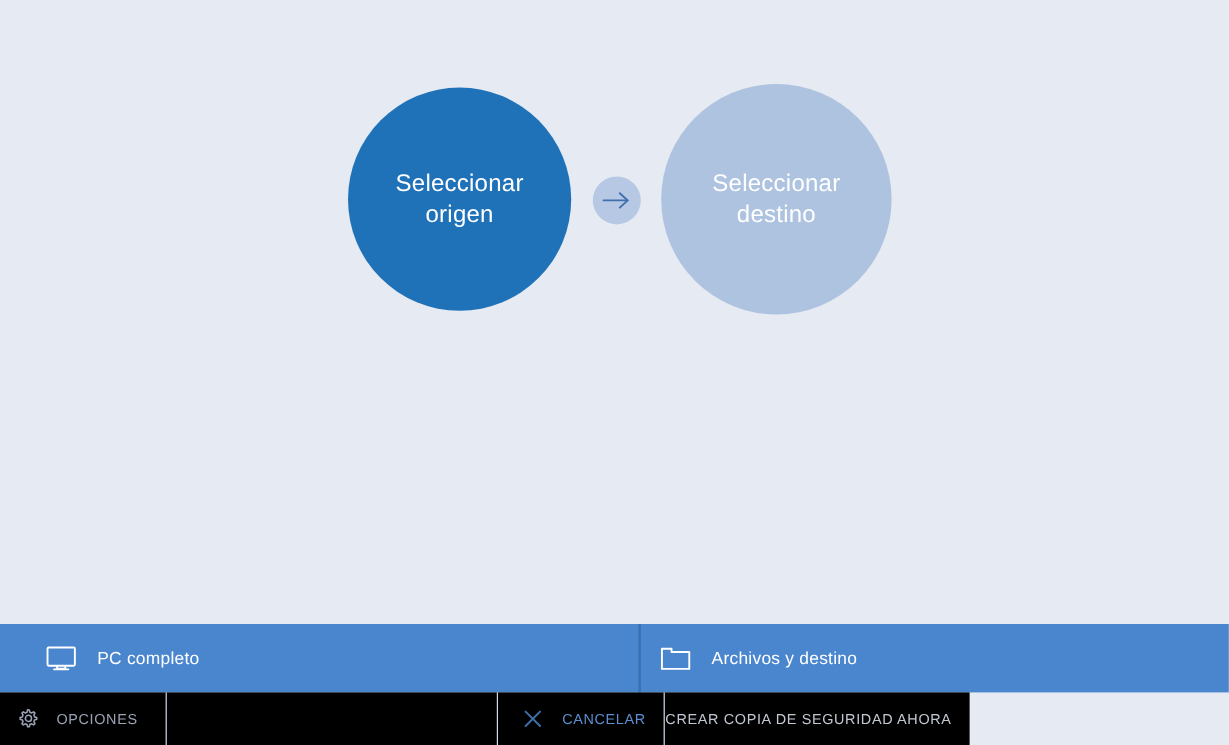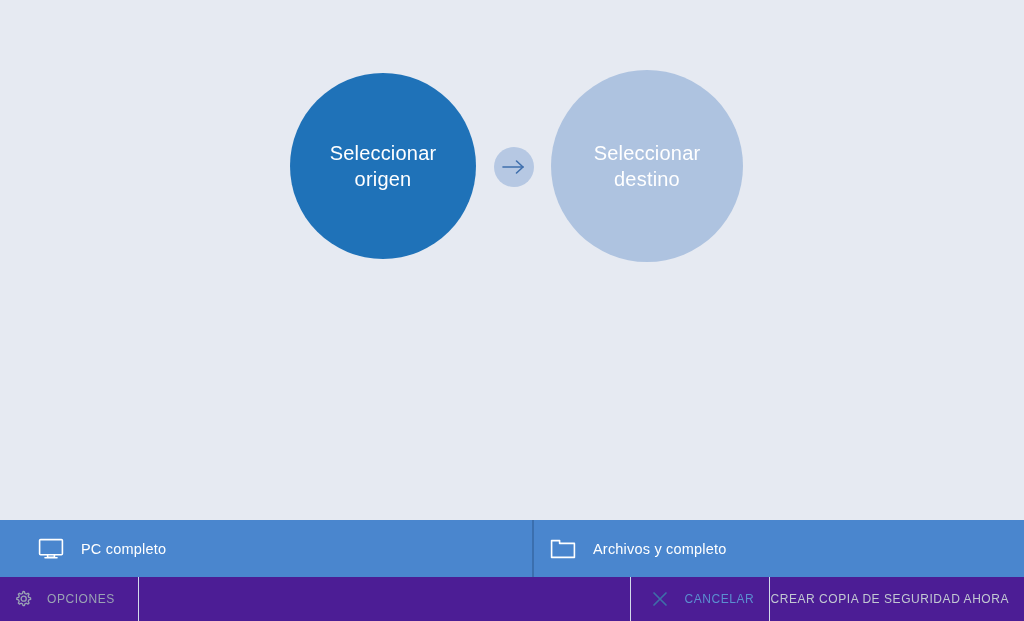--- a/index.html
+++ b/index.html
@@ -145,23 +145,23 @@
     border-bottom: 15px solid #4a86ce;
   }
   .tab.is-active .tab-pointer { display: block; }
   .tab .tab-pointer { display: none; }
 
   
   .toolbar {
     position: absolute;
     left: 0;
     top: 577px;
-    width: 1024px;
+    width: 808px;
     height: 44px;
-    background: #4c1d95;
+    background: #000000;
     display: flex;
     align-items: stretch;
   }
 
   .tb-item {
     display: flex;
     align-items: center;
     box-sizing: border-box;
     position: relative;
     white-space: nowrap;
@@ -238,21 +238,21 @@
     </div>
 
 
     <div class="tab">
 
       <span class="tab-icon">
         <svg width="26" height="22" viewBox="0 0 26 22" aria-hidden="true">
           <path d="M1.6 19.4 V2.6 H9.6 V5.4 H24.4 V19.4 Z" fill="none" stroke="#ffffff" stroke-width="1.6" stroke-linejoin="round"></path>
         </svg>
       </span>
-      <span class="tab-label">Archivos y completo</span>
+      <span class="tab-label">Archivos y destino</span>
     </div>
 
   </div>
 
   <div class="toolbar">
 
     <div class="tb-item tb-options">
       <span class="tb-icon">
         <svg width="20" height="20" viewBox="0 0 20 20" aria-hidden="true">
           <path d="M10 2.4 L11.4 2.7 L11.9 4.5 L13.4 5.1 L15 4.2 L16.1 5.3 L15.2 6.9

